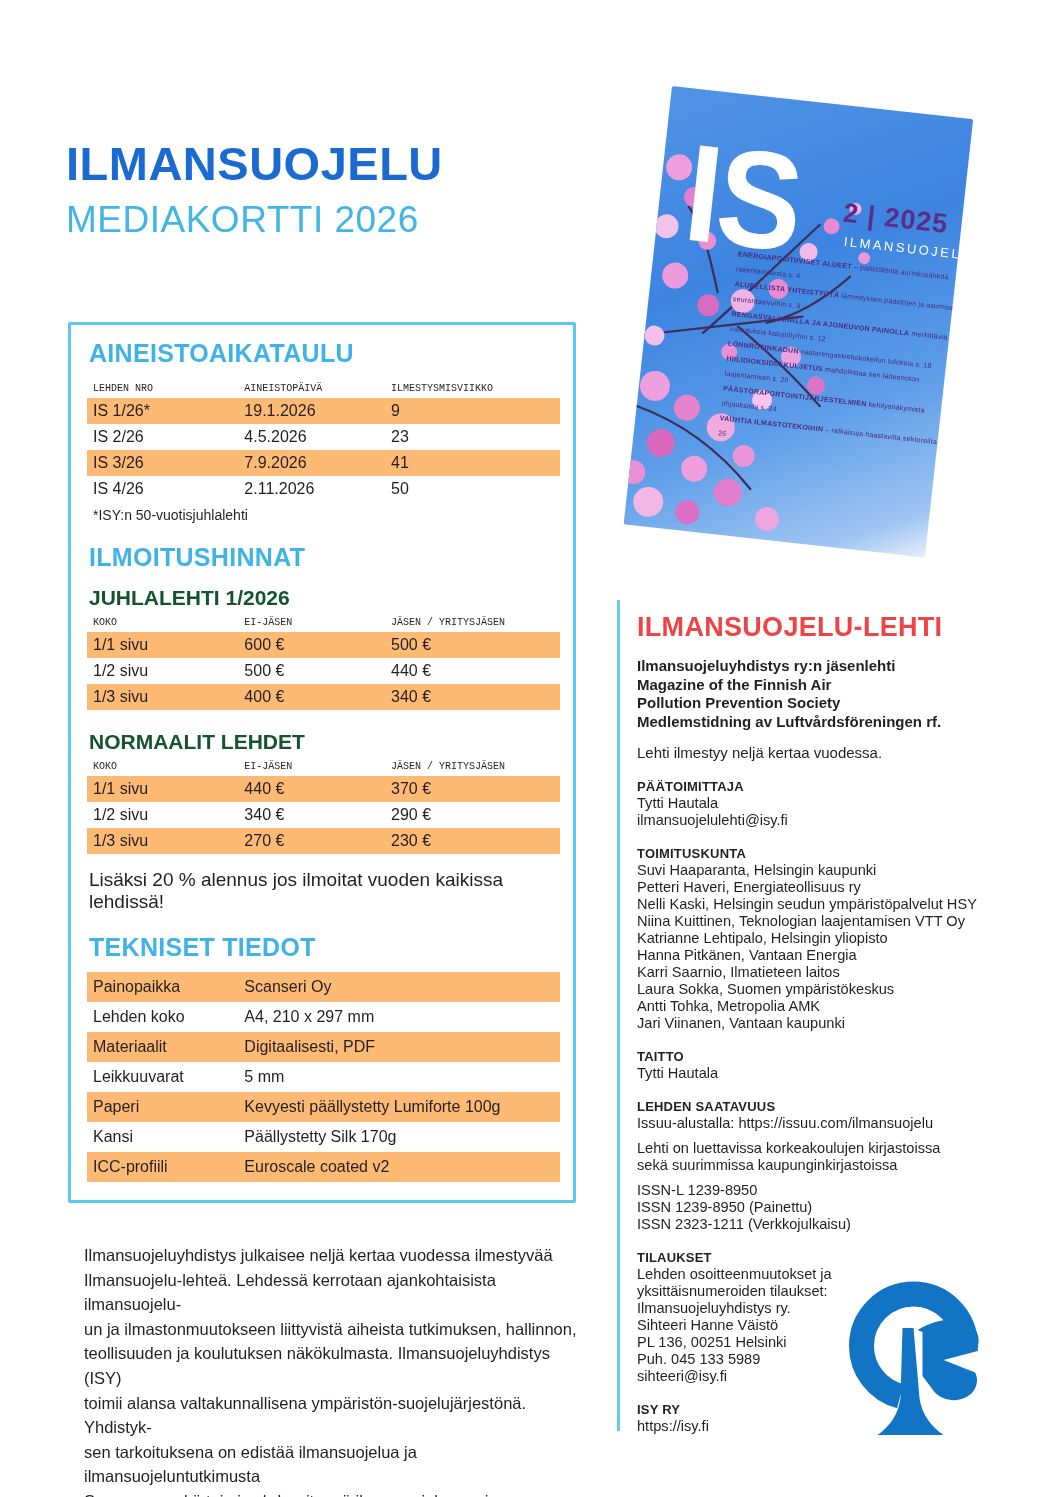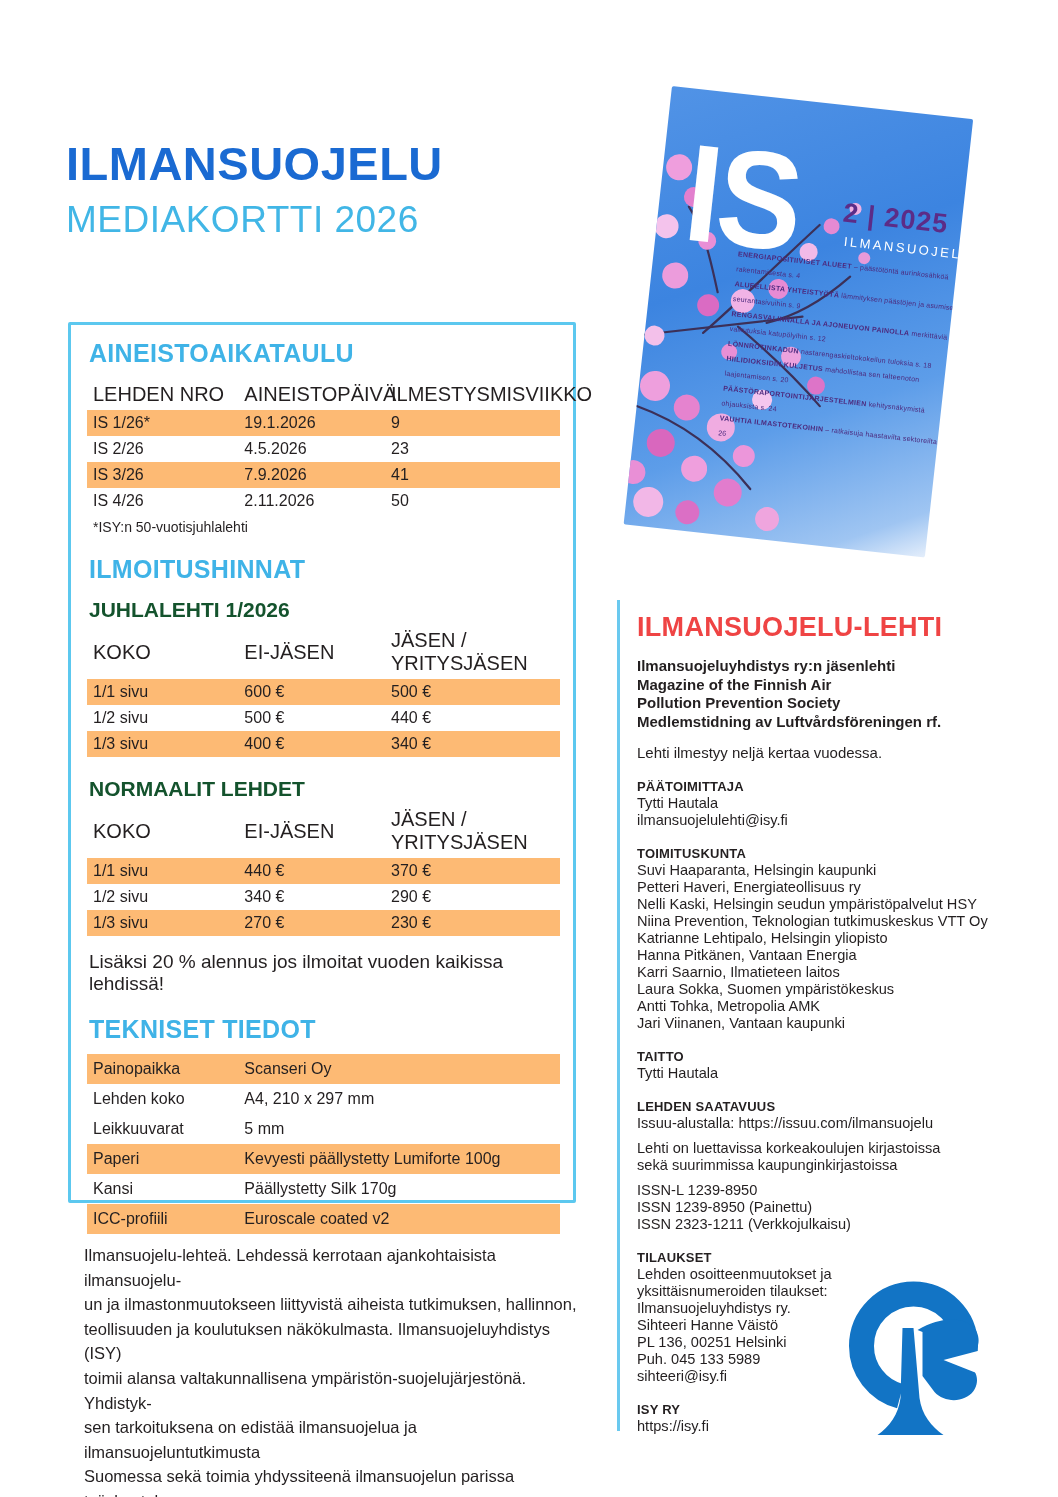--- a/index.html
+++ b/index.html
@@ -11,21 +11,21 @@
   .hdr h1{margin:0;font-size:47px;font-weight:bold;letter-spacing:0.5px;color:#1a6ad2;}
   .hdr h2{margin:8px 0 0;font-size:37px;font-weight:normal;letter-spacing:0.5px;color:#41b6e6;}
 
   
   .info-box{position:absolute;left:68px;top:322px;width:508px;height:881px;box-sizing:border-box;
     border:3px solid #5cc8ef;border-radius:2px;padding:14px 13px 10px 16px;}
   .sec-h{color:#3fb3e7;font-size:25px;font-weight:bold;letter-spacing:0.3px;margin:0 0 10px 2px;}
   .sec-h.mt{margin-top:20px;}
   .sub-h{font-size:21px;font-weight:bold;color:#14532d;margin:14px 0 2px 2px;}
   table{width:100%;border-collapse:collapse;table-layout:fixed;}
-  th{font-weight:normal;text-align:left;font-size:20px;padding:5px 2px 4px 6px;}
+  th{font-weight:normal;text-align:left;font-size:10px;padding:5px 2px 4px 6px;font-family:Liberation Mono, monospace;}
   td{font-size:16px;padding:4px 2px 4px 6px;}
   tr.stripe td{background:#fdba74;}
   col.c1{width:32%;} col.c2{width:31%;} col.c3{width:37%;}
   col.t1{width:32%;} col.t2{width:68%;}
   .footnote{font-size:14px;margin:5px 0 0 6px;}
   .note{font-size:19px;margin:15px 0 4px 2px;}
   .tech td{padding:6px 2px 6px 6px;}
 
   
   .right-col{position:absolute;left:617px;top:600px;width:392px;height:831px;box-sizing:border-box;
@@ -244,20 +244,24 @@
         </colgroup>
       <tbody>
         <tr class="stripe">
           <td>Painopaikka</td>
           <td>Scanseri Oy</td>
         </tr>
         <tr>
           <td>Lehden koko</td>
           <td>A4, 210 x 297 mm</td>
         </tr>
+        <tr class="stripe">
+          <td>Materiaalit</td>
+          <td>Digitaalisesti, PDF</td>
+        </tr>
         <tr>
           <td>Leikkuuvarat</td>
           <td>5 mm</td>
         </tr>
         <tr class="stripe">
           <td>Paperi</td>
           <td>Kevyesti päällystetty Lumiforte 100g</td>
         </tr>
         <tr>
           <td>Kansi</td>
@@ -282,21 +286,21 @@
     <div class="freq">Lehti ilmestyy neljä kertaa vuodessa.</div>
 
     <div class="rc-h">PÄÄTOIMITTAJA</div>
     <div class="rc-line">Tytti Hautala</div>
     <div class="rc-line">ilmansuojelulehti@isy.fi</div>
 
     <div class="rc-h">TOIMITUSKUNTA</div>
     <div class="rc-line">Suvi Haaparanta, Helsingin kaupunki</div>
     <div class="rc-line">Petteri Haveri, Energiateollisuus ry</div>
     <div class="rc-line">Nelli Kaski, Helsingin seudun ympäristöpalvelut HSY</div>
-    <div class="rc-line">Niina Prevention, Teknologian tutkimuskeskus VTT Oy</div>
+    <div class="rc-line">Niina Kuittinen, Teknologian laajentamisen VTT Oy</div>
     <div class="rc-line">Katrianne Lehtipalo, Helsingin yliopisto</div>
     <div class="rc-line">Hanna Pitkänen, Vantaan Energia</div>
     <div class="rc-line">Karri Saarnio, Ilmatieteen laitos</div>
     <div class="rc-line">Laura Sokka, Suomen ympäristökeskus</div>
     <div class="rc-line">Antti Tohka, Metropolia AMK</div>
     <div class="rc-line">Jari Viinanen, Vantaan kaupunki</div>
 
     <div class="rc-h">TAITTO</div>
     <div class="rc-line">Tytti Hautala</div>
 
@@ -315,20 +319,21 @@
     <div class="rc-line">Sihteeri Hanne Väistö</div>
     <div class="rc-line">PL 136, 00251 Helsinki</div>
     <div class="rc-line">Puh. 045 133 5989</div>
     <div class="rc-line">sihteeri@isy.fi</div>
 
     <div class="rc-h">ISY RY</div>
     <div class="rc-line">https://isy.fi</div>
   </div>
 
   <div class="about">
+    <div>Ilmansuojeluyhdistys julkaisee neljä kertaa vuodessa ilmestyvää</div>
     <div>Ilmansuojelu-lehteä.  Lehdessä kerrotaan ajankohtaisista ilmansuojelu-</div>
     <div>un ja ilmastonmuutokseen liittyvistä aiheista tutkimuksen, hallinnon,</div>
     <div>teollisuuden ja koulutuksen näkökulmasta. Ilmansuojeluyhdistys (ISY)</div>
     <div>toimii alansa valtakunnallisena ympäristön-suojelujärjestönä. Yhdistyk-</div>
     <div>sen tarkoituksena on edistää ilmansuojelua ja ilmansuojeluntutkimusta</div>
     <div>Suomessa sekä toimia yhdyssiteenä ilmansuojelun parissa työskentel-</div>
 
   </div>
 
   <svg class="isy-logo" viewBox="0 0 160 185" xmlns="http://www.w3.org/2000/svg">

